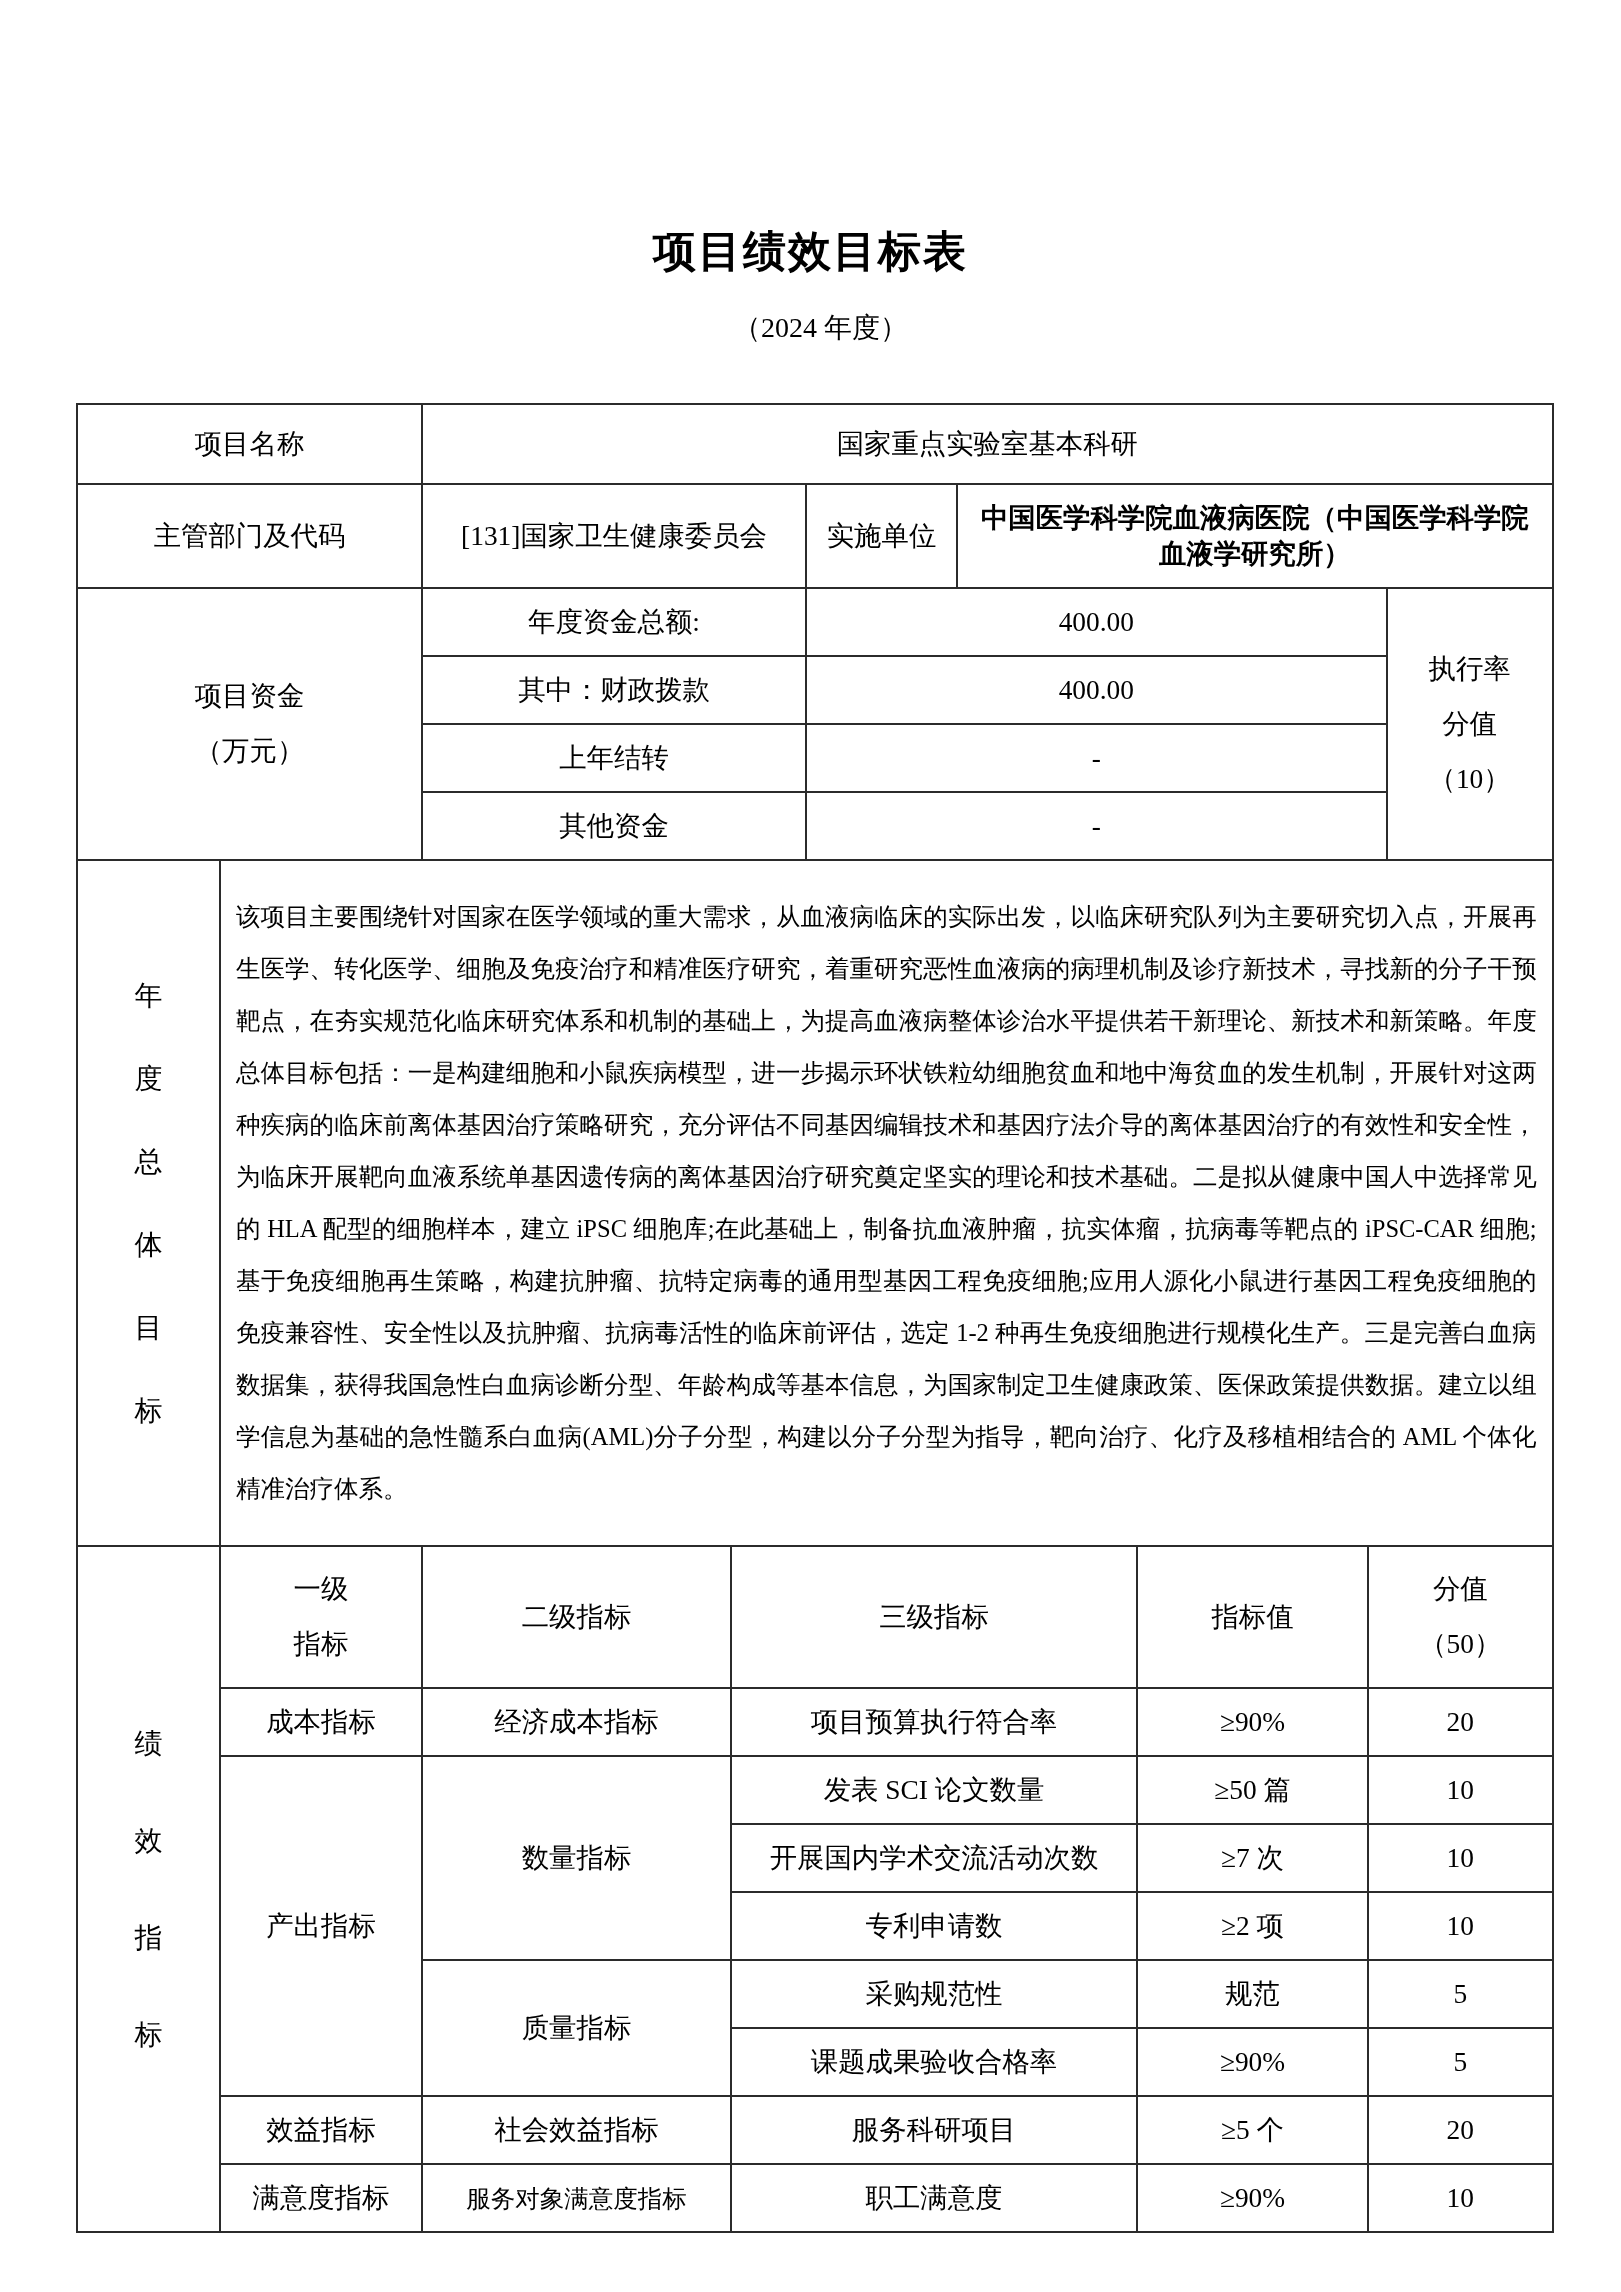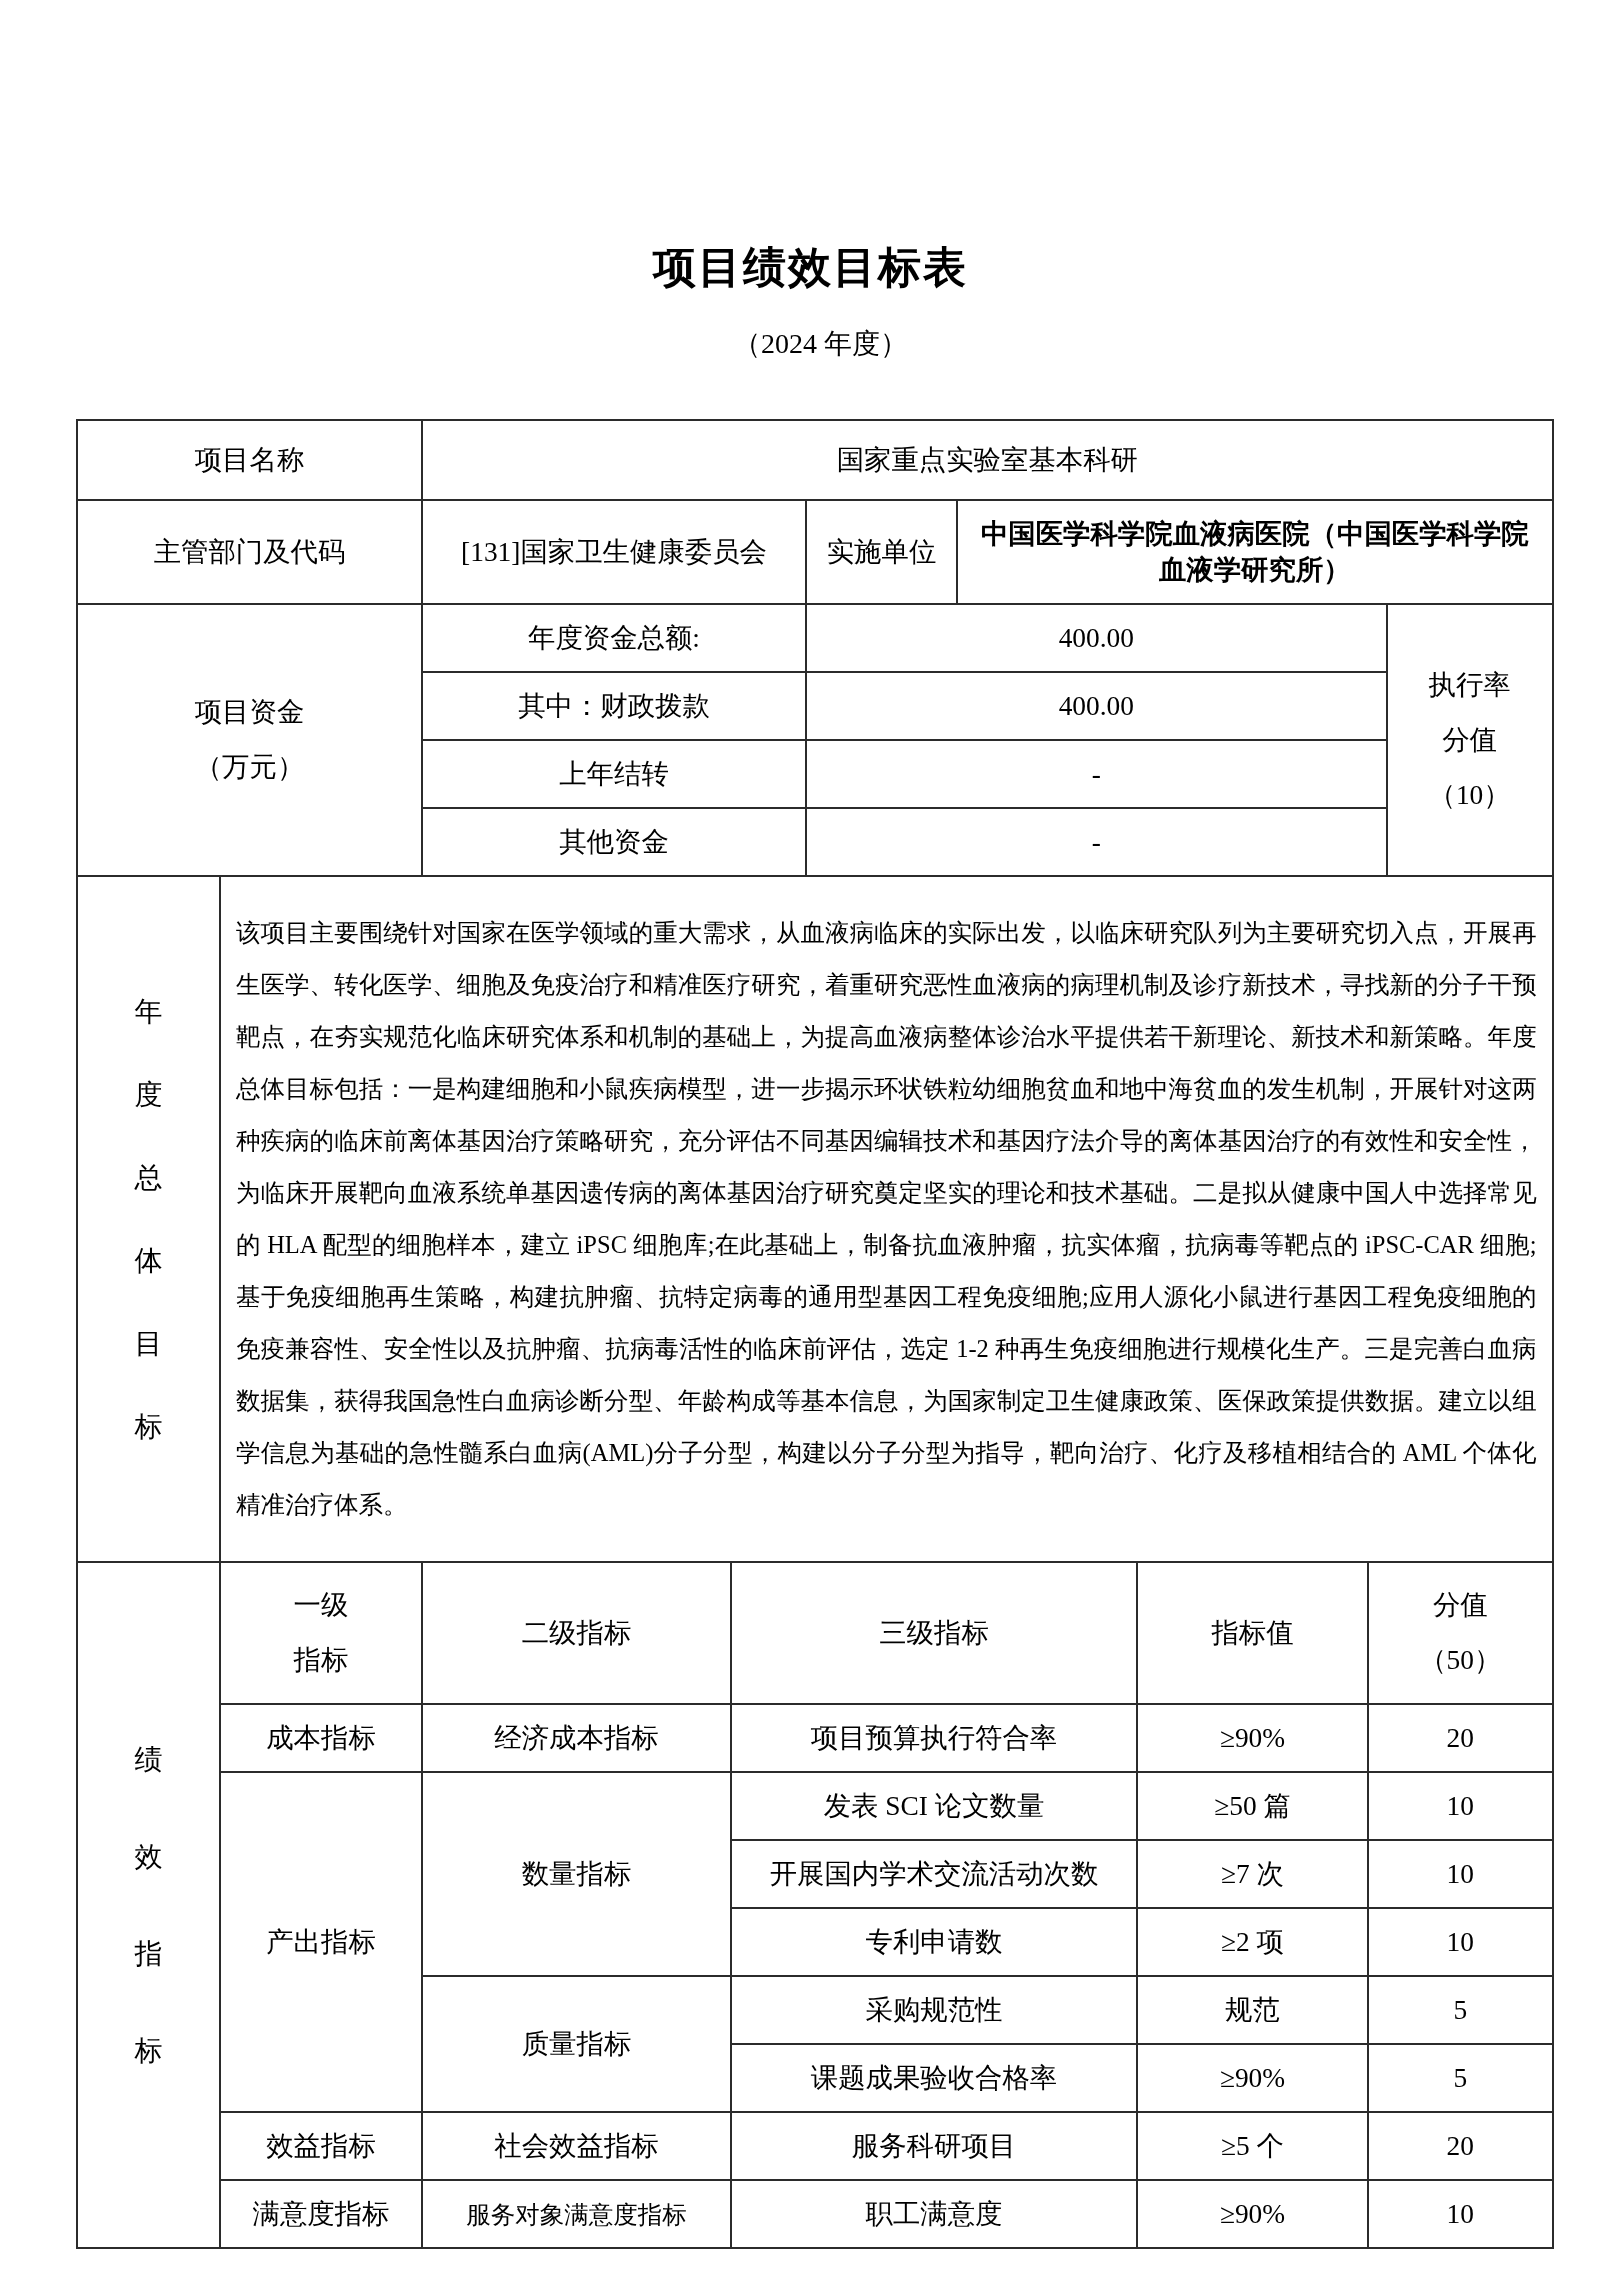--- a/index.html
+++ b/index.html
@@ -9,21 +9,21 @@
     color:#000;
     font-family:"Liberation Serif","DejaVu Serif",serif;
     position:relative;
   }
   .doc-header{padding-top:227px;text-align:center;}
   .doc-title{
     font-family:"Liberation Sans","DejaVu Sans",sans-serif;
     font-weight:700;
     font-size:43px;line-height:49px;
     letter-spacing:2px;
-    margin:16px;
+    margin:0;
   }
   .doc-subtitle{
     font-size:28px;line-height:33px;
     margin-top:35px;
     margin-left:20px;
   }
   table.main{
     border-collapse:collapse;
     table-layout:fixed;
     width:1476px;

